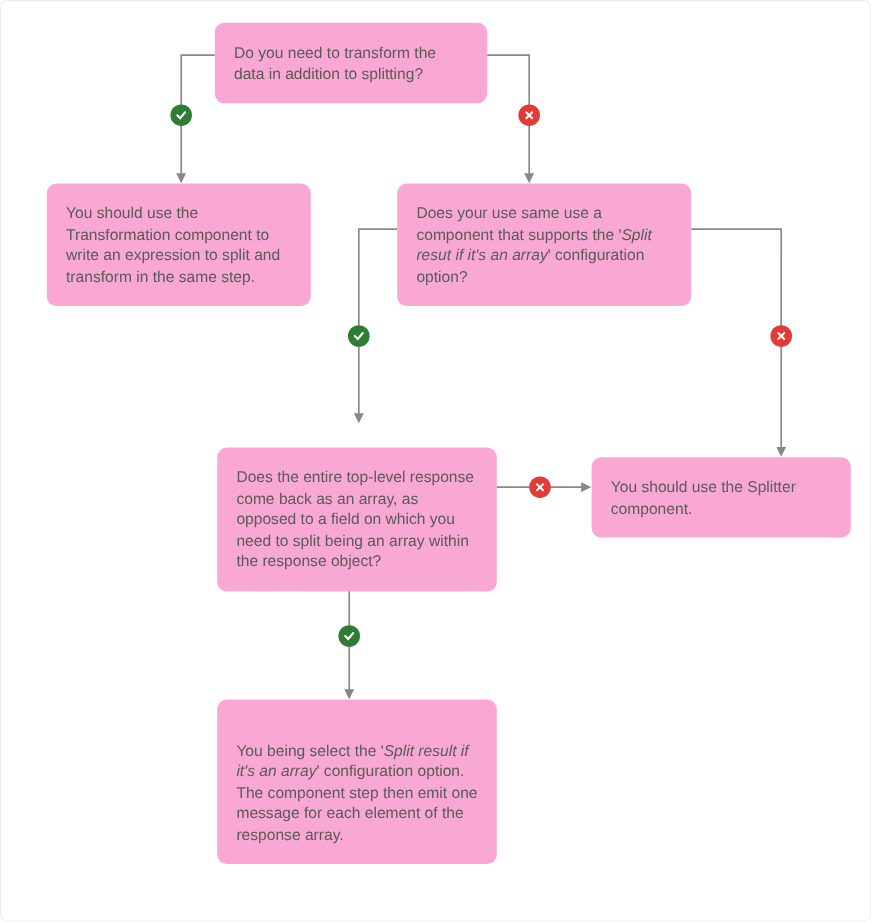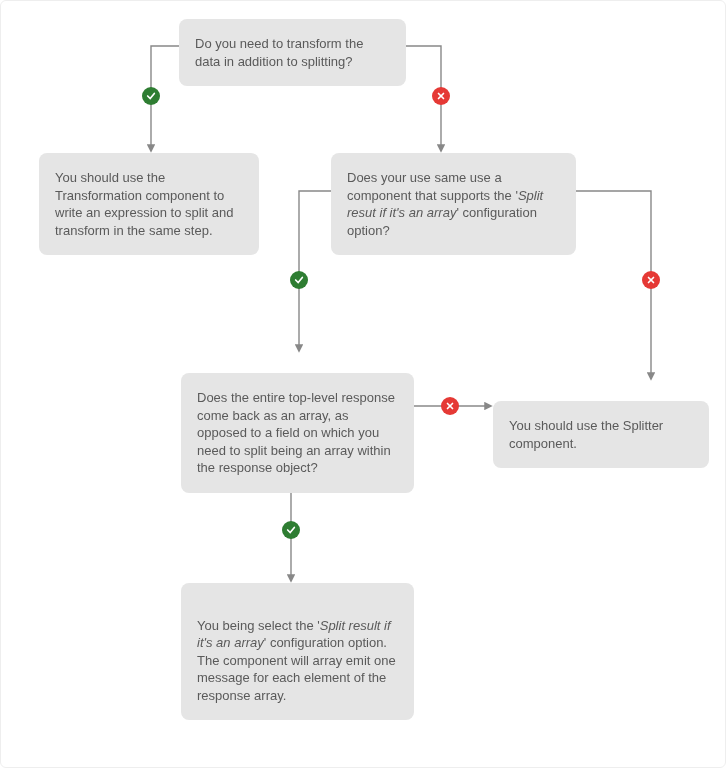--- a/index.html
+++ b/index.html
@@ -10,21 +10,21 @@
     font-family: "Helvetica Neue", Arial, sans-serif;
     font-size:13px;
     color:#5a5a5a;
     border:1px solid #eee;
     border-radius:6px;
     position:relative;
     overflow:hidden;
   }
   .node {
     position:absolute;
-    background:#e5e5e5;
+    background:#f9a8d4;
     border-radius:8px;
     padding:16px 16px;
     line-height:1.35;
   }
   .node span.it { font-style: italic; }
   svg { position:absolute; left:0; top:0; width:726px; height:768px; pointer-events:none; }
   .arrow { stroke:#888; stroke-width:1.4; fill:none; marker-end:url(#arr); }
   .badge {
     position:absolute;
     width:18px; height:18px; border-radius:50%;
@@ -67,27 +67,27 @@
 </div>
 
 <div class="node" style="left:330px; top:152px; width:245px;">
   <span>Does your use same use a component that supports the '</span><span class="it">Split resut if it's an array</span><span>' configuration option?</span>
 </div>
 
 <div class="node" style="left:180px; top:372px; width:233px;">
   <span>Does the entire top-level response come back as an array, as opposed to a field on which you need to split being an array within the response object?</span>
 </div>
 
-<div class="node" style="left:492px; top:400px; width:216px;">
+<div class="node" style="left:492px; top:380px; width:216px;">
   <span>You should use the Splitter component.</span>
 </div>
 
 <div class="node" style="left:180px; top:582px; width:233px; white-space:pre-line;">
   <span>You being select the '</span><span class="it">Split result if it's an array</span><span>' configuration option.
-The component will array emit one message for each element of the response array.</span>
+The component step then emit one message for each element of the response array.</span>
 </div>
 
 <div class="badge yes" style="left:141px; top:86px;">
   <svg viewBox="0 0 12 12">
       <path d="M2,6 L5,9 L10,3"></path>
     </svg>
 </div>
 
 <div class="badge no" style="left:431px; top:86px;">
   <svg viewBox="0 0 12 12">

